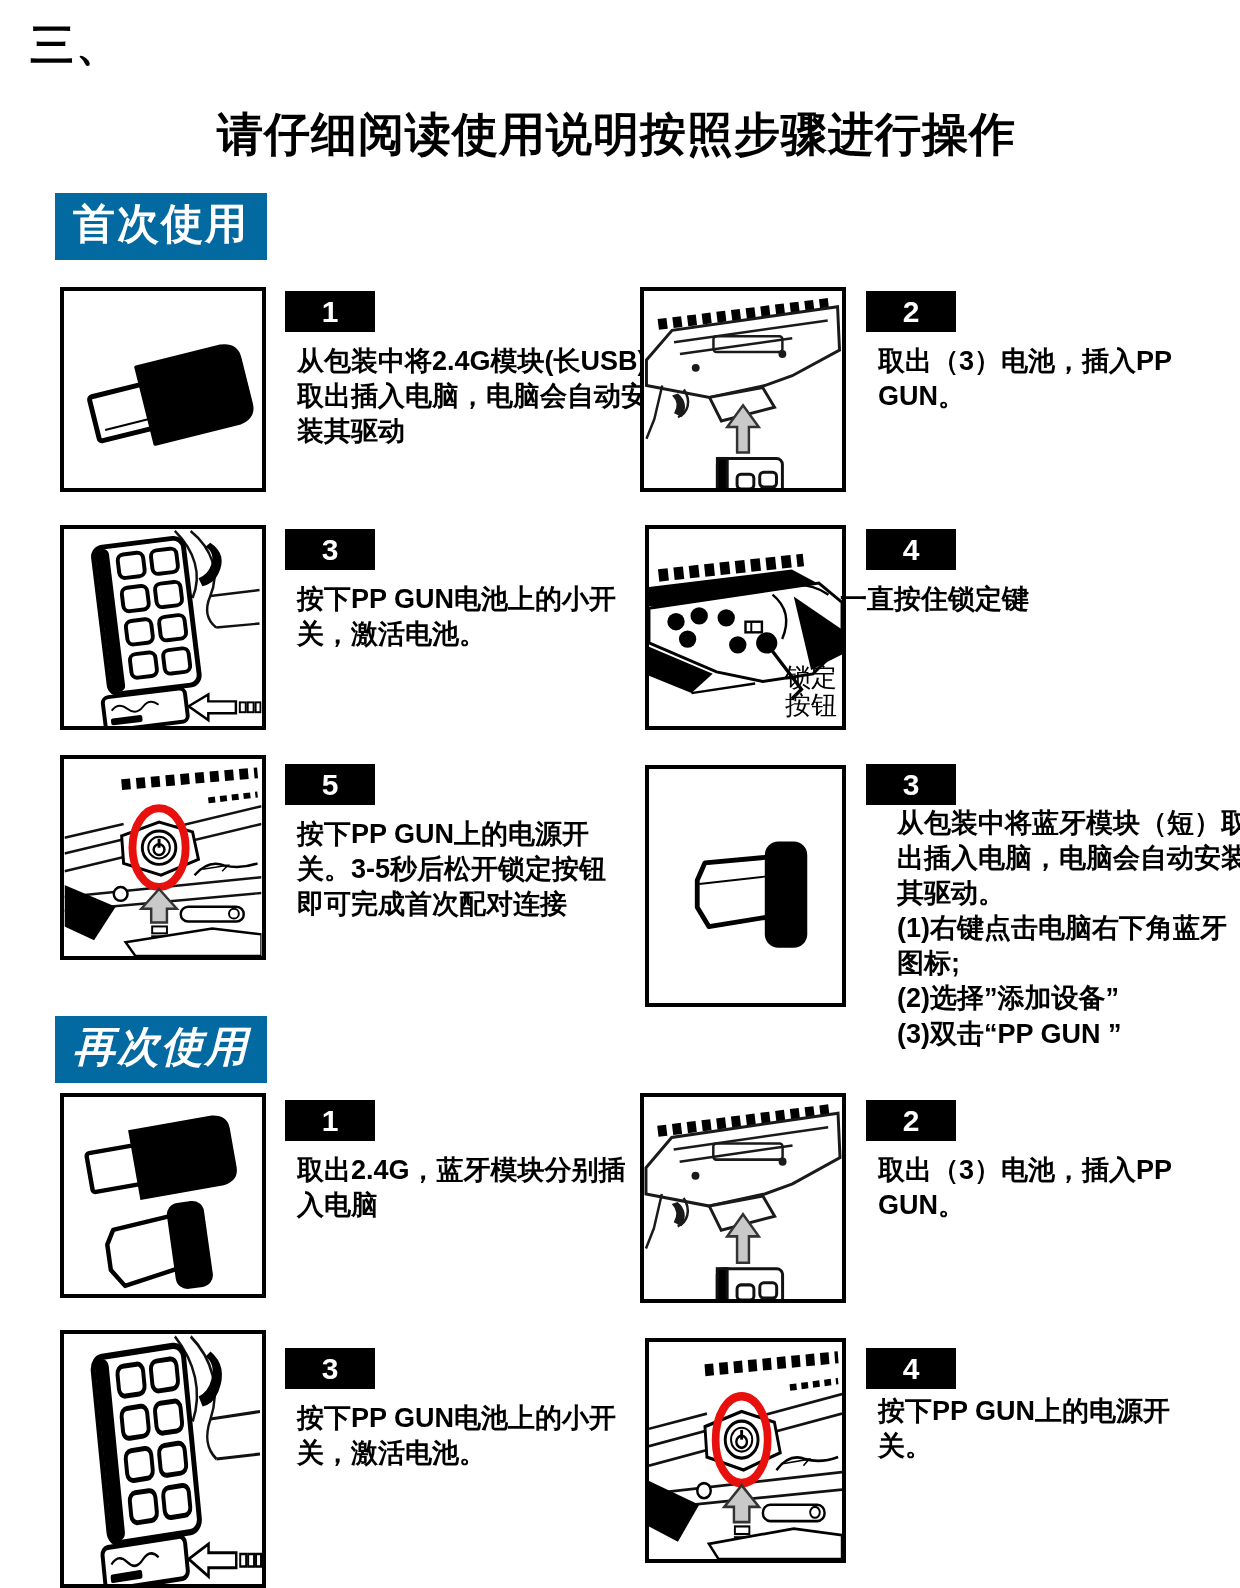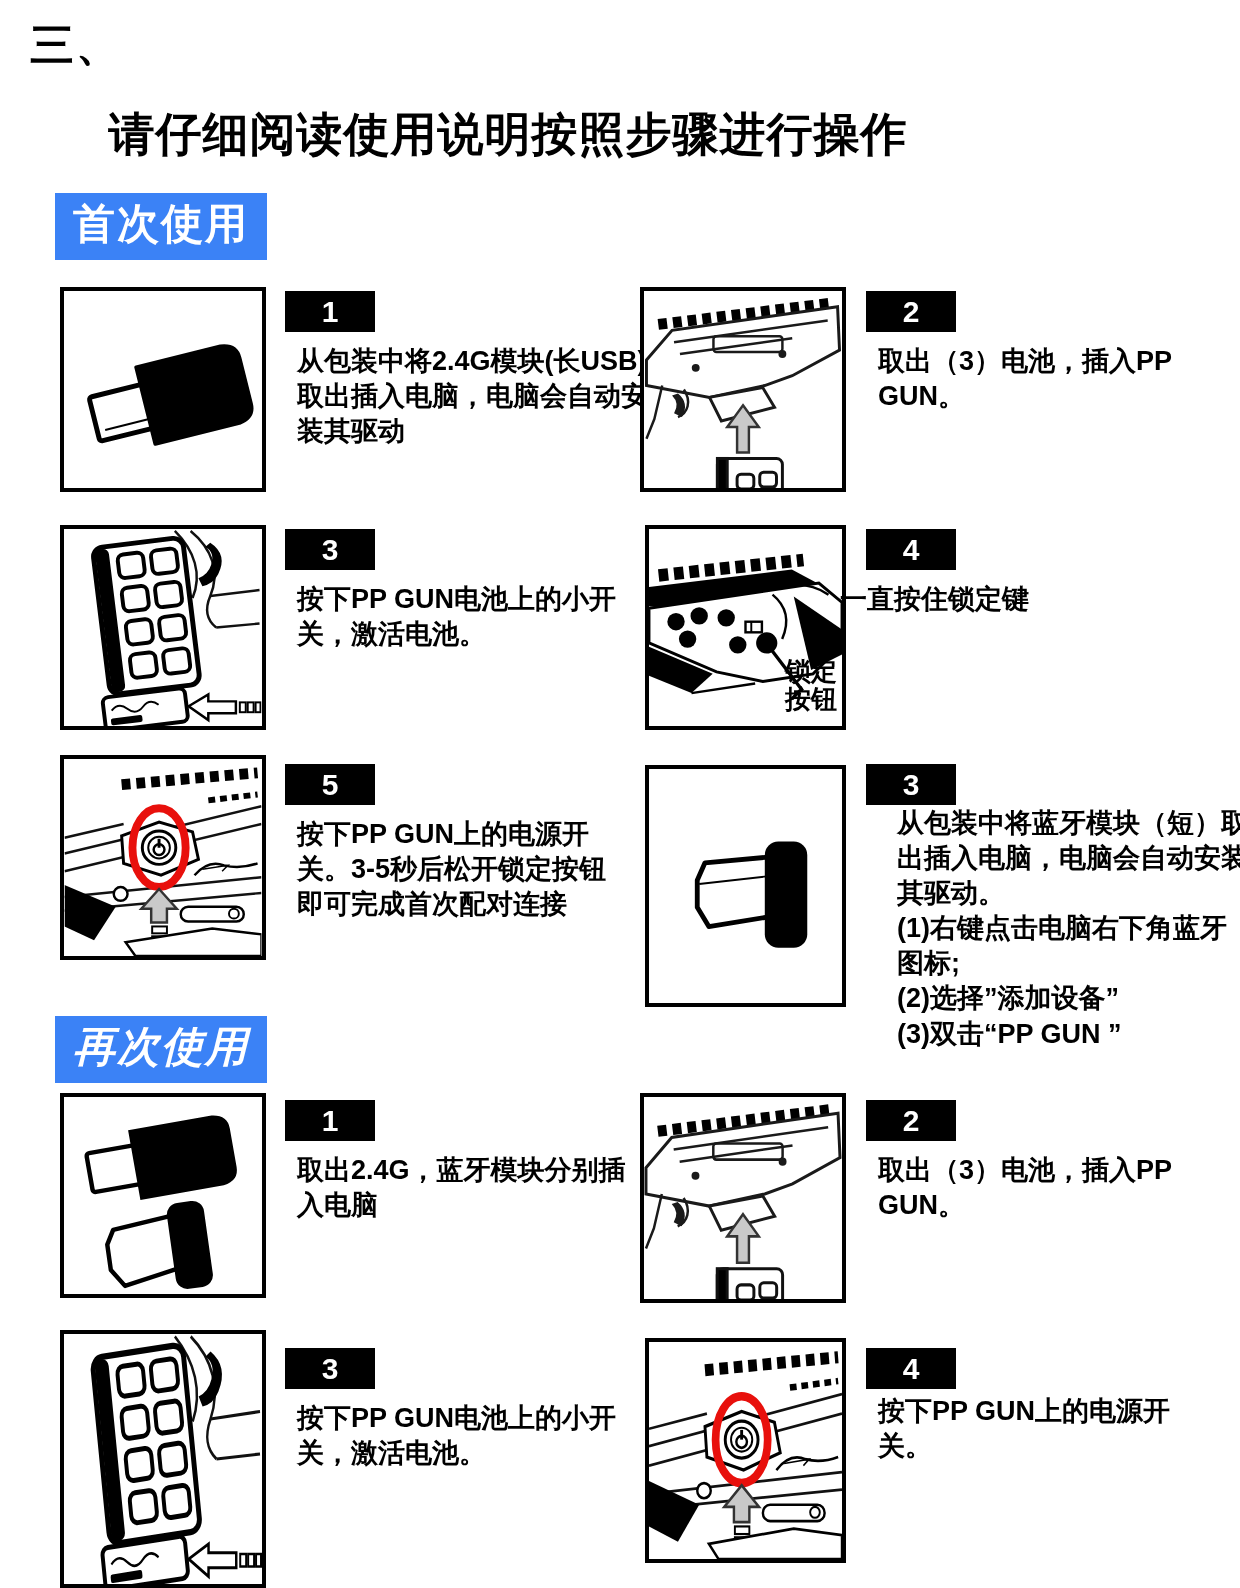--- a/index.html
+++ b/index.html
@@ -4,31 +4,31 @@
 <style>
   html,body{margin:0;padding:0;}
   body{
     width:1240px;height:1588px;position:relative;background:#ffffff;
     font-family:"Liberation Sans","DejaVu Sans",sans-serif;color:#000;overflow:hidden;
   }
   .header-row{position:absolute;left:30px;top:16px;display:flex;align-items:center;}
   .header-prefix{font-size:44px;font-weight:bold;letter-spacing:2px;}
   .header-box{background:#000;color:#fff;font-size:42px;font-weight:bold;
     padding:2px 18px 6px 18px;margin-left:4px;letter-spacing:1px;}
-  .subtitle{position:absolute;left:0;top:104px;width:1016px;text-align:center;
+  .subtitle{position:absolute;left:0;top:104px;width:1016px;text-align:right;
     font-size:46px;font-weight:bold;letter-spacing:1px;}
-  .section-badge{position:absolute;background:#3b82f6;color:#fff;font-size:42px;
+  .section-badge{position:absolute;background:#0369a1;color:#fff;font-size:42px;
     font-weight:bold;padding:3px 18px 8px 18px;letter-spacing:2px;}
   .img-box{position:absolute;border:4px solid #000;background:#fff;box-sizing:border-box;overflow:hidden;}
   .ill{width:100%;height:100%;display:block;}
   .num-badge{position:absolute;width:90px;height:41px;background:#000;color:#fff;
     font-size:30px;font-weight:bold;display:flex;align-items:center;justify-content:center;}
   .step-text{position:absolute;font-size:27px;font-weight:bold;line-height:1.3;
     white-space:pre-line;margin-left:12px;}
-  .callout{position:absolute;right:5px;bottom:12px;font-size:26px;font-weight:bold;
+  .callout{position:absolute;right:5px;bottom:6px;font-size:26px;font-weight:normal;
     line-height:1.1;white-space:pre-line;text-align:center;}
   .defs{position:absolute;width:0;height:0;overflow:hidden;}
 </style>
 </head>
 <body>
 
 <svg class="defs" xmlns="http://www.w3.org/2000/svg" aria-hidden="true">
   <defs>
     <symbol id="sym-dongle-long" viewBox="0 0 200 200">
       <g transform="rotate(-14 100 112)">

